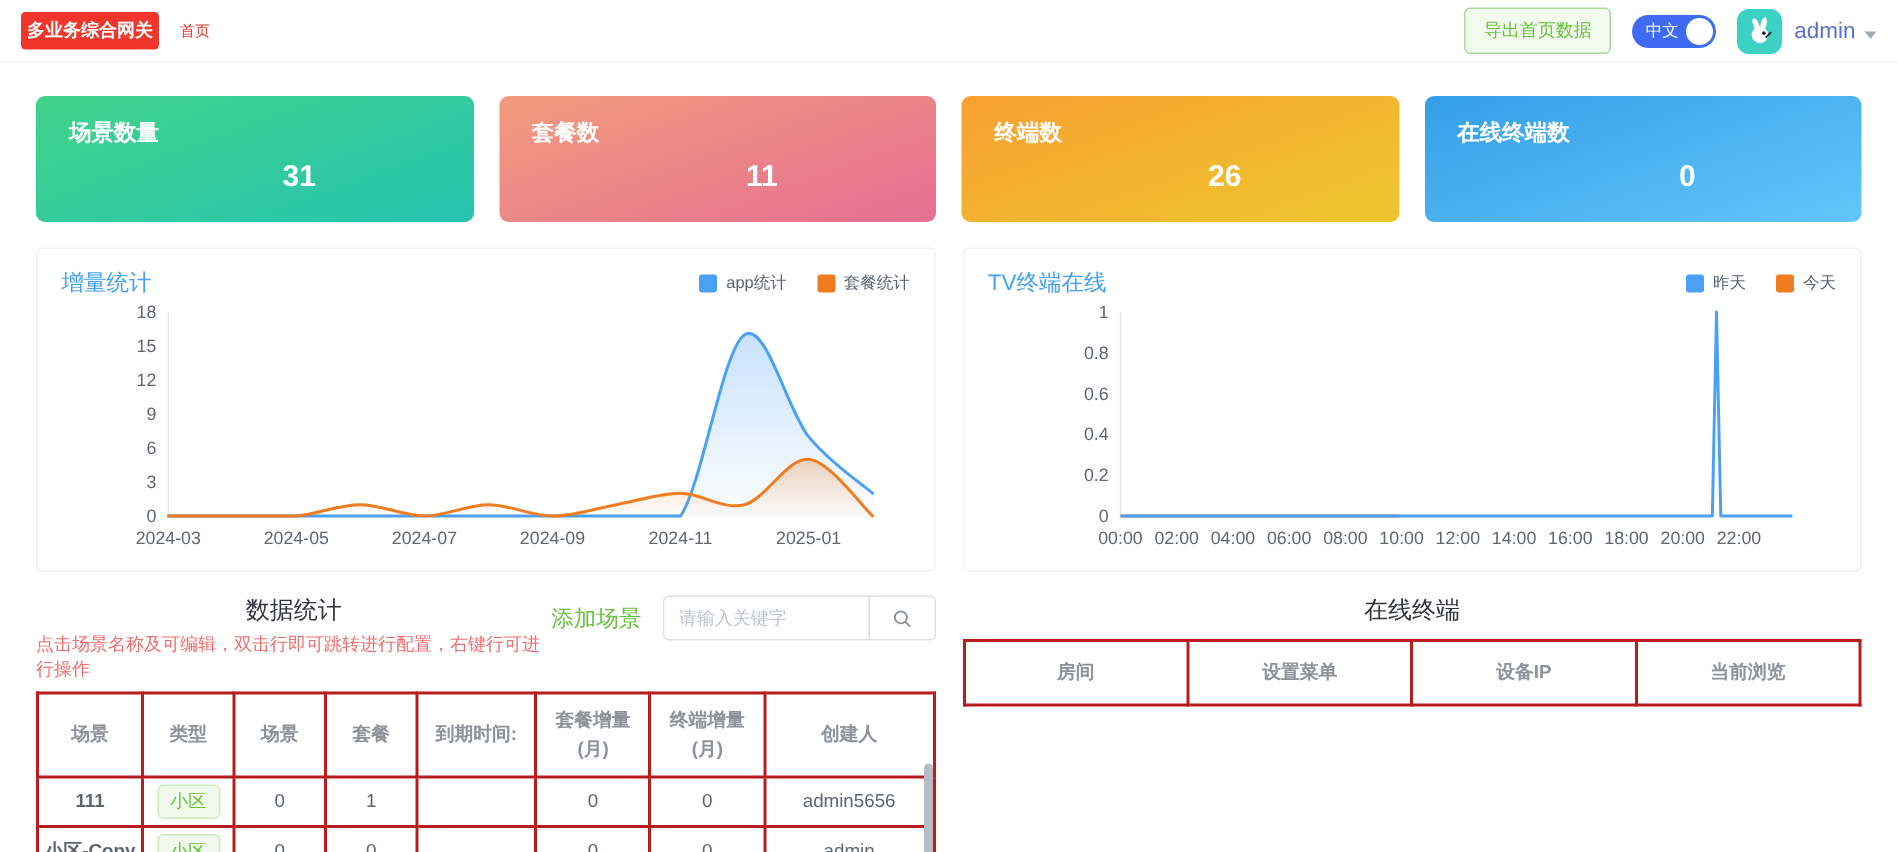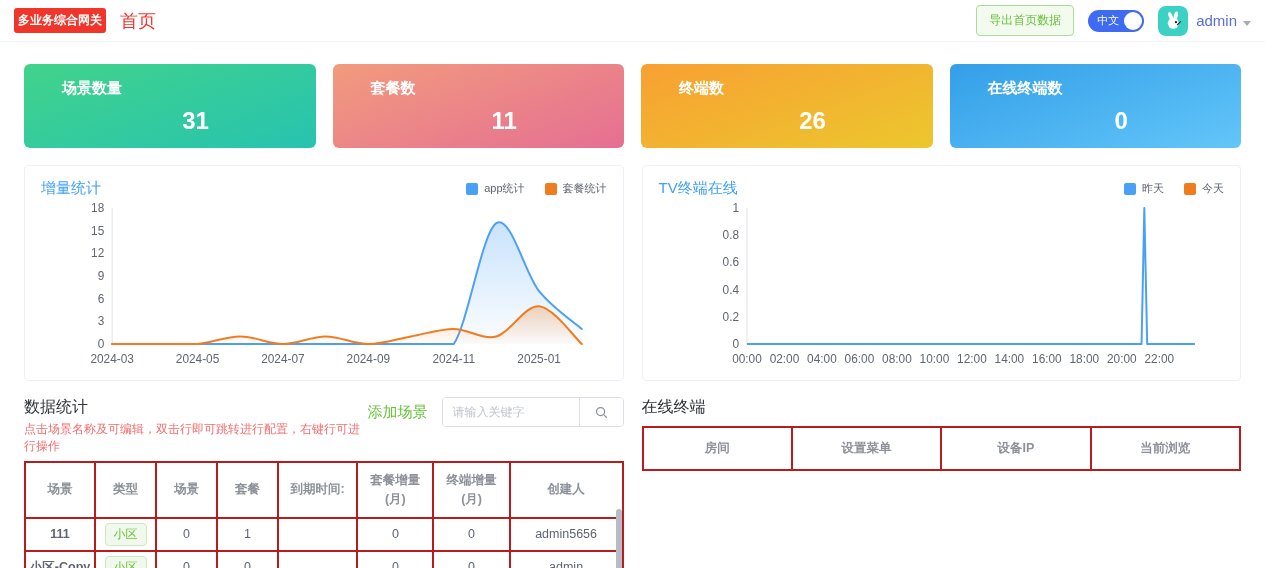--- a/index.html
+++ b/index.html
@@ -2,55 +2,55 @@
 <html><head>
 <meta charset="utf-8">
 <style>
   * { margin:0; padding:0; box-sizing:border-box; }
   html,body { background:#fff; }
   body { font-family:"Liberation Sans","DejaVu Sans",sans-serif; width:1265px; height:568px; overflow:hidden; color:#303133; }
 
   
   .topbar { height:42px; display:flex; align-items:center; padding:0 14px; border-bottom:1px solid #f1f3f6; }
   .brand-badge { background:#f0352b; color:#fff; font-size:12px; font-weight:bold; padding:4px 4px; border-radius:3px; }
-  .nav-home { color:#f0352b; font-size:18px; margin-left:14px; cursor:pointer; }
+  .nav-home { color:#f0352b; font-size:10px; margin-left:14px; cursor:pointer; }
   .topbar-right { margin-left:auto; display:flex; align-items:center; }
   .export-btn { background:#f3fbef; border:1px solid #a8dc9a; color:#67c23a; font-size:12px; padding:6px 12px; border-radius:4px; cursor:pointer; }
   .lang-toggle { margin-left:14px; width:56px; height:22px; border-radius:11px; background:#3e6bf2; display:flex; align-items:center; position:relative; cursor:pointer; }
   .lang-toggle .lt-label { color:#fff; font-size:11px; margin-left:9px; }
   .lang-toggle .lt-knob { position:absolute; right:2px; top:2px; width:18px; height:18px; border-radius:50%; background:#fff; }
   .avatar { margin-left:14px; width:30px; height:30px; border-radius:8px; background:#3bd1c5; display:flex; align-items:center; justify-content:center; cursor:pointer; }
   .avatar svg { width:22px; height:22px; }
   .username { margin-left:8px; color:#5a6fd0; font-size:15px; cursor:pointer; }
   .caret { margin-left:6px; margin-top:6px; width:0; height:0; border-left:4px solid transparent; border-right:4px solid transparent; border-top:5px solid #a6abb8; }
 
   
   .main { padding:0 24px; }
 
   
   .cards { display:flex; gap:17px; margin-top:22px; }
-  .card { flex:1; height:84px; border-radius:6px; color:#fff; padding:15px 38px; }
+  .card { flex:1; height:84px; border-radius:6px; color:#fff; padding:15px 22px; }
   .card .c-label { font-size:15px; font-weight:bold; }
-  .card .c-value { font-size:24px; font-weight:bold; margin-top:9px; text-align:center; padding-left:24%; }
+  .card .c-value { font-size:20px; font-weight:bold; margin-top:9px; text-align:center; padding-left:24%; }
 
   
   .charts { display:flex; gap:18px; margin-top:17px; }
   .panel { flex:1; height:216px; border:1px solid #edf0f6; border-radius:4px; padding:13px 16px 8px; }
   .panel-head { display:flex; align-items:center; }
   .panel-title { color:#41a0f8; font-size:15px; }
   .legend { margin-left:auto; display:flex; gap:20px; }
   .legend-item { display:flex; align-items:center; font-size:11px; color:#5c6370; cursor:pointer; }
   .legend-swatch { width:12px; height:12px; border-radius:2px; margin-right:6px; display:inline-block; }
   .panel svg.chart { display:block; width:100%; height:168px; margin-top:4px; }
 
   
   .bottom { display:flex; gap:18px; margin-top:16px; }
   .section { flex:1; }
   .sec-head { display:flex; align-items:flex-start; }
-  .sec-title { font-size:16px; color:#2f3338; }
+  .sec-title { font-size:16px; color:#2f3338;text-align:center; }
   .sec-hint { font-size:12px; color:#f56c6c; margin-top:3px; }
   .sec-controls { margin-left:auto; display:flex; align-items:center; }
   .add-link { color:#67c23a; font-size:15px; margin-right:14px; cursor:pointer; white-space:nowrap; }
   .search-group { display:flex; width:182px; height:30px; border:1px solid #dcdfe6; border-radius:4px; overflow:hidden; background:#fff; }
   .search-group input { flex:1; min-width:0; border:none; outline:none; padding:0 10px; font-size:12px; color:#606266; font-family:inherit; }
   .search-group input::placeholder { color:#bfc4cc; }
   .search-btn { width:44px; border-left:1px solid #dcdfe6; display:flex; align-items:center; justify-content:center; background:#fff; cursor:pointer; }
 
   .tbl-wrap { position:relative; margin-top:6px; }
   table.grid { width:100%; border-collapse:collapse; table-layout:fixed; }

